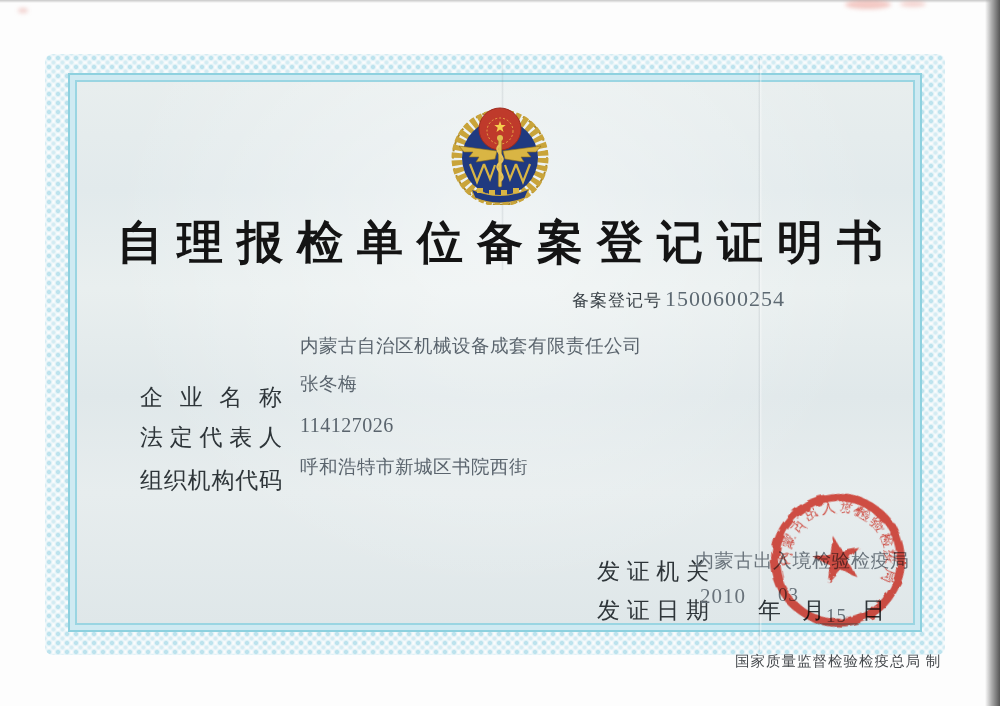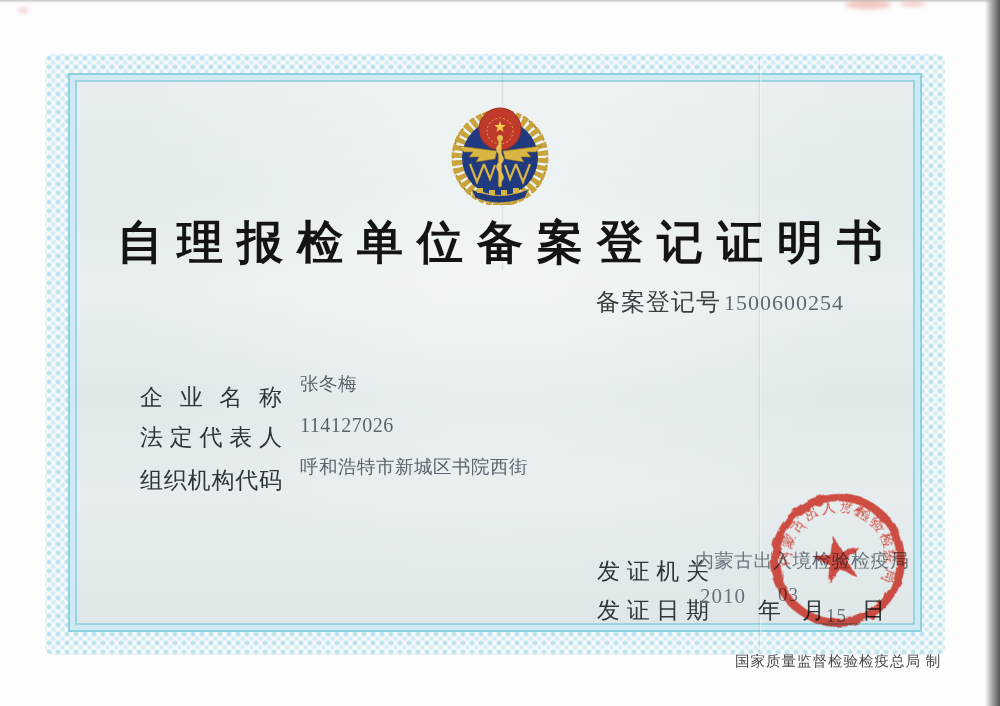--- a/index.html
+++ b/index.html
@@ -37,21 +37,21 @@
   .crease-v2{left:501px;top:60px;width:3px;height:210px;
      background:linear-gradient(90deg,rgba(120,130,140,0) 0%,rgba(120,130,140,0.14) 50%,rgba(120,130,140,0) 100%);}
 
   .emblem{position:absolute;left:437px;top:101px;width:126px;height:104px;}
 
   .title{position:absolute;left:0;right:0;top:212px;text-align:center;
          font-family:"Liberation Sans",sans-serif;font-weight:bold;font-size:46px;
          letter-spacing:14px;padding-left:14px;color:#141414;white-space:nowrap;}
 
   .regno{position:absolute;left:572px;top:286px;display:flex;align-items:baseline;}
-  .regno-label{font-size:24px;color:#394147;letter-spacing:1px;margin-left:24px;}
+  .regno-label{font-size:17px;color:#394147;letter-spacing:1px;}
   .regno-value{font-size:22px;color:#5d6972;margin-left:3px;letter-spacing:1px;}
 
   .field-label{position:absolute;left:140px;width:142px;font-size:23px;color:#2e3539;
                text-align:justify;text-align-last:justify;text-justify:inter-character;white-space:nowrap0;margin-top:48px;}
   .field-value{position:absolute;left:300px;font-size:18.5px;color:#5a646d;letter-spacing:0.5px;white-space:nowrap;}
 
   .issue-label{position:absolute;left:597px;width:112px;font-size:23px;color:#2e3539;
                text-align:justify;text-align-last:justify;text-justify:inter-character;}
   .authority-value{position:absolute;left:695px;top:548px;font-size:19px;color:#6a747c;letter-spacing:0.5px;white-space:nowrap;}
   .date-token{position:absolute;white-space:nowrap;}
@@ -109,20 +109,21 @@
   </svg>
 
   <div class="title">自理报检单位备案登记证明书</div>
 
   <div class="regno">
     <span class="regno-label">备案登记号</span>
     <span class="regno-value">1500600254</span>
   </div>
 
   <div class="field-label" style="top:334px">企 业 名 称</div>
+  <div class="field-value" style="top:333px">内蒙古自治区机械设备成套有限责任公司</div>
 
   <div class="field-label" style="top:374px">法 定 代 表 人</div>
   <div class="field-value" style="top:371px">张冬梅</div>
 
   <div class="field-label" style="top:417px">组织机构代码</div>
   <div class="field-value" style="top:414px;font-size:20px">114127026</div>
 
   <div class="field-value" style="top:454px">呼和浩特市新城区书院西街</div>
 
   <div class="issue-label" style="top:556px">发证机关</div>

